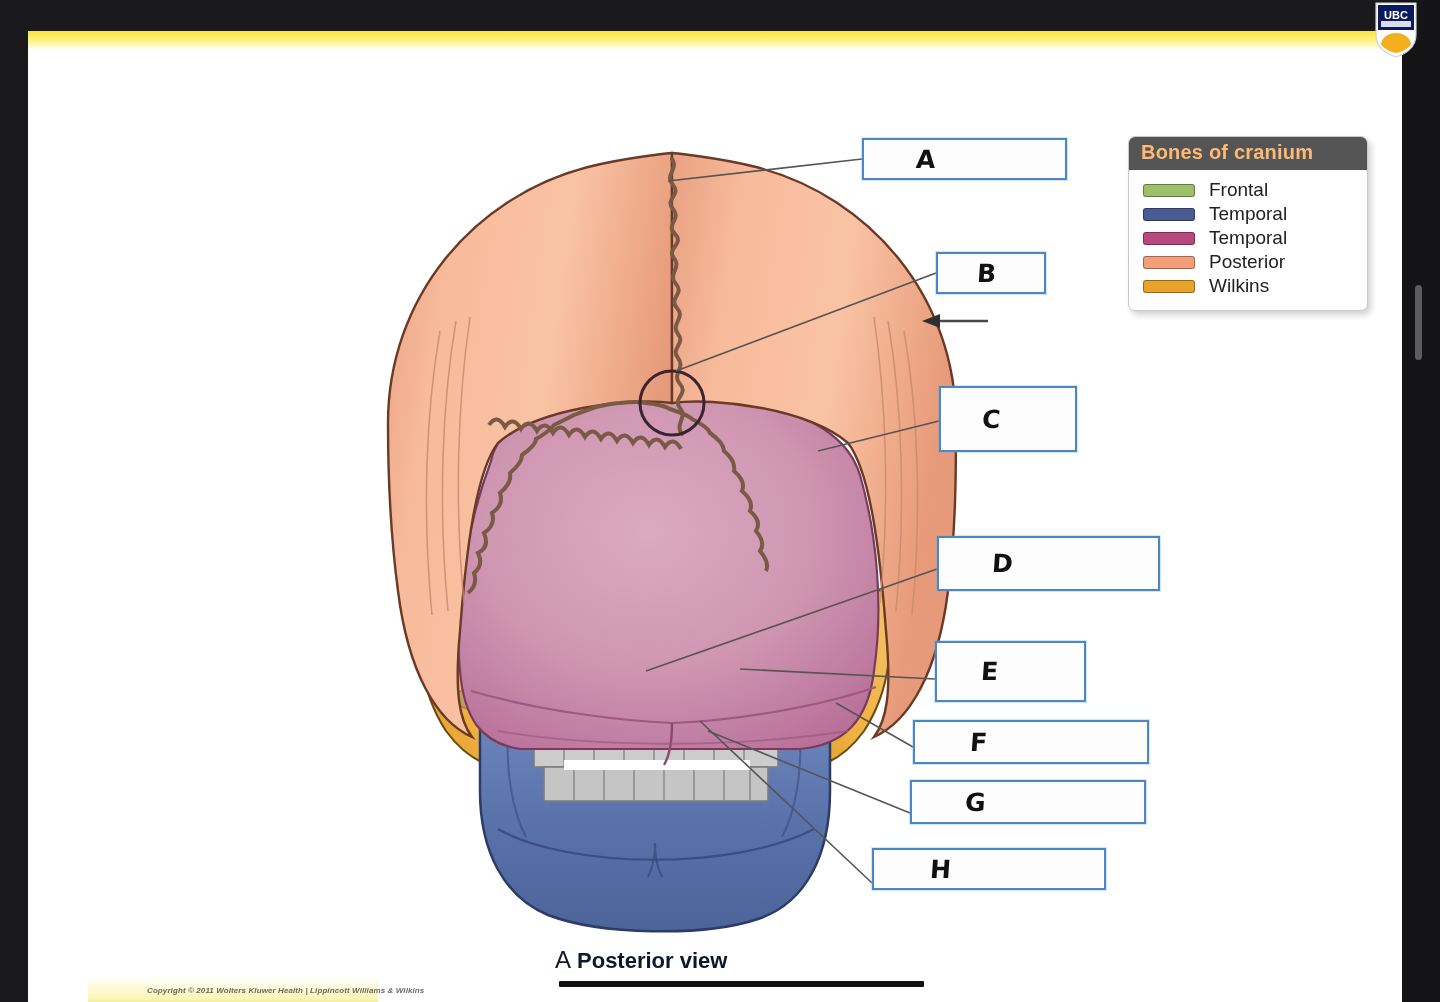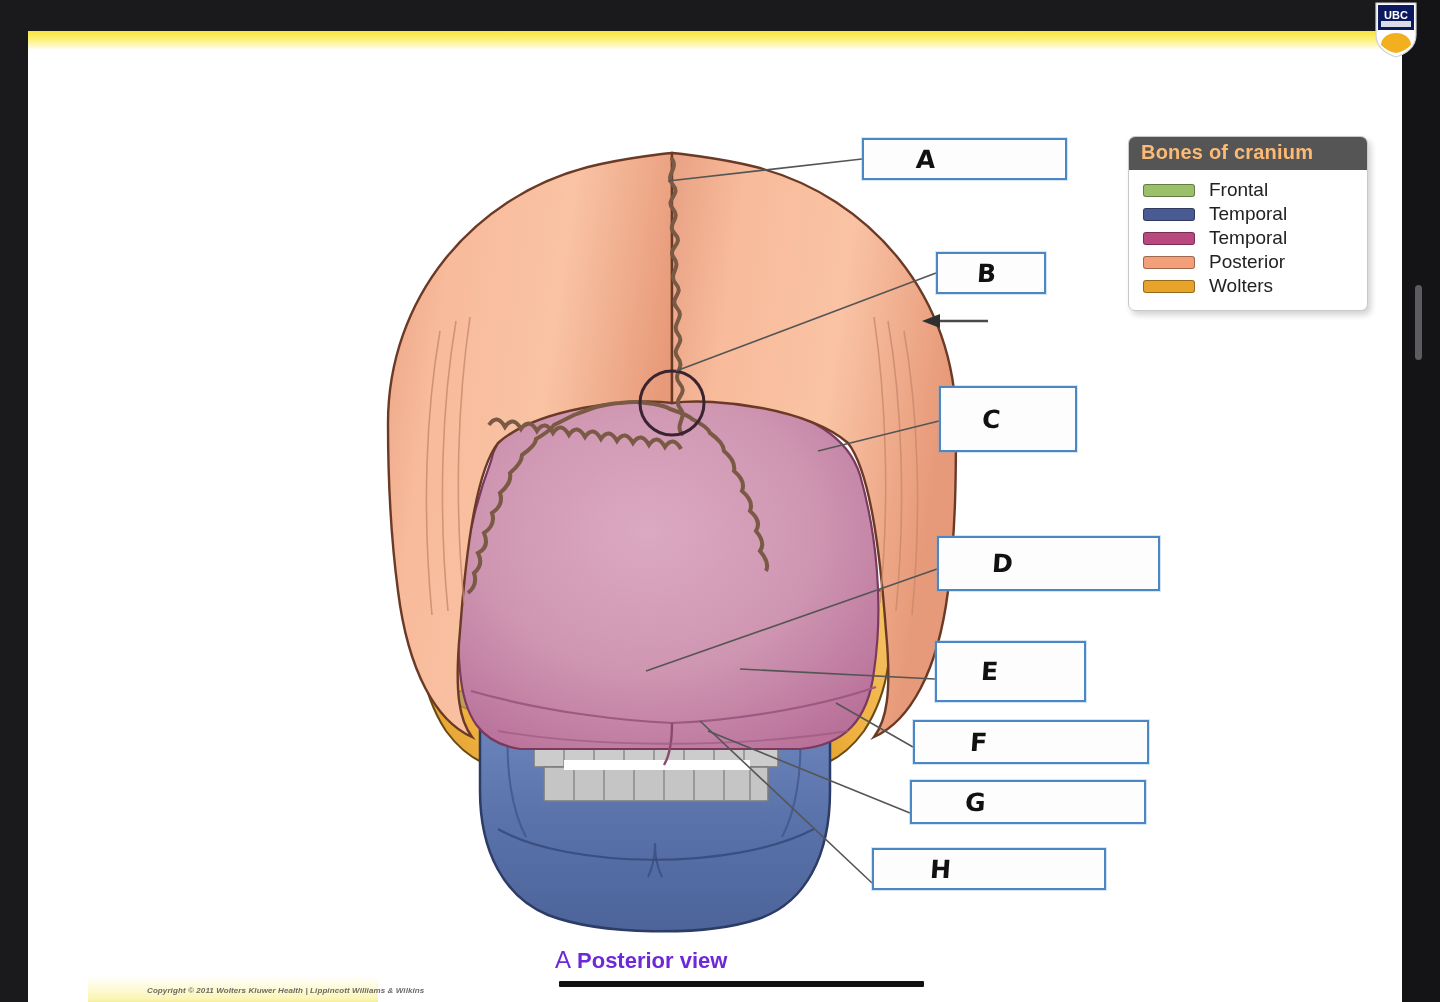--- a/index.html
+++ b/index.html
@@ -100,21 +100,21 @@
   .ansbox span {
     font-family: "DejaVu Sans", sans-serif;
     font-size: 25px; font-weight: bold; color: #111;
     transform: translateX(-38px) skewX(-4deg);
     letter-spacing: 1px;
   }
 
   
   .caption {
     position: absolute; left: 527px; top: 915px;
-    font-size: 22px; font-weight: bold; color: #6d28d9; white-space: nowrap;
+    font-size: 22px; font-weight: bold; color: #0f172a; white-space: nowrap;
   }
   .caption .glyph { font-weight: normal; font-size: 24px; margin-right: 6px; }
   .caption-rule {
     position: absolute; left: 531px; top: 950px; width: 365px; height: 6px;
     background: #111; border-radius: 1px;
   }
 
   
   .skull-svg, .leader-svg { position: absolute; left: 0; top: 0; width: 1374px; height: 971px; }
   .leader-svg { pointer-events: none; }
@@ -287,21 +287,21 @@
         <div class="legend-row">
           <span class="legend-swatch" style="background:#b9487e"></span>
           <span class="legend-label">Temporal</span>
         </div>
         <div class="legend-row">
           <span class="legend-swatch" style="background:#f3a07a"></span>
           <span class="legend-label">Posterior</span>
         </div>
         <div class="legend-row">
           <span class="legend-swatch" style="background:#e8a32a"></span>
-          <span class="legend-label">Wolters</span>
+          <span class="legend-label">Wilkins</span>
         </div>
       </div>
     </div>
 
     <div class="caption">
       <span class="glyph">A</span><span>Posterior view</span>
     </div>
     <div class="caption-rule"></div>
 
     <div class="copyright">Copyright © 2011 Wolters Kluwer Health | Lippincott Williams &amp; Wilkins</div>

